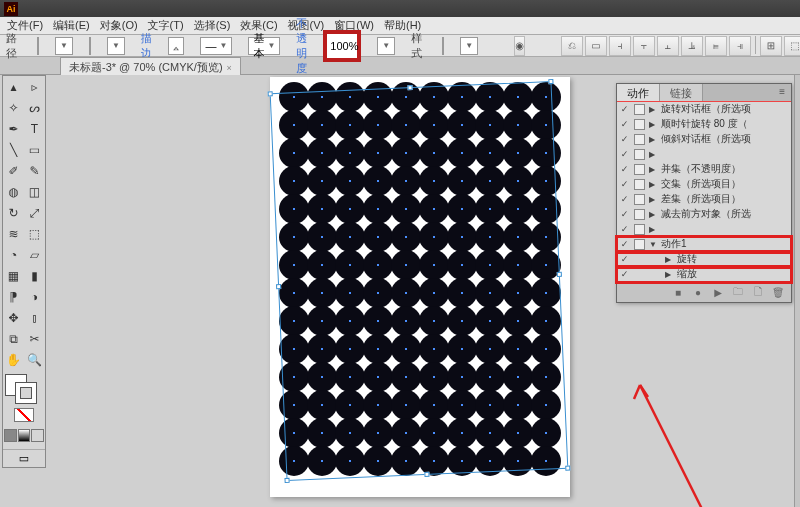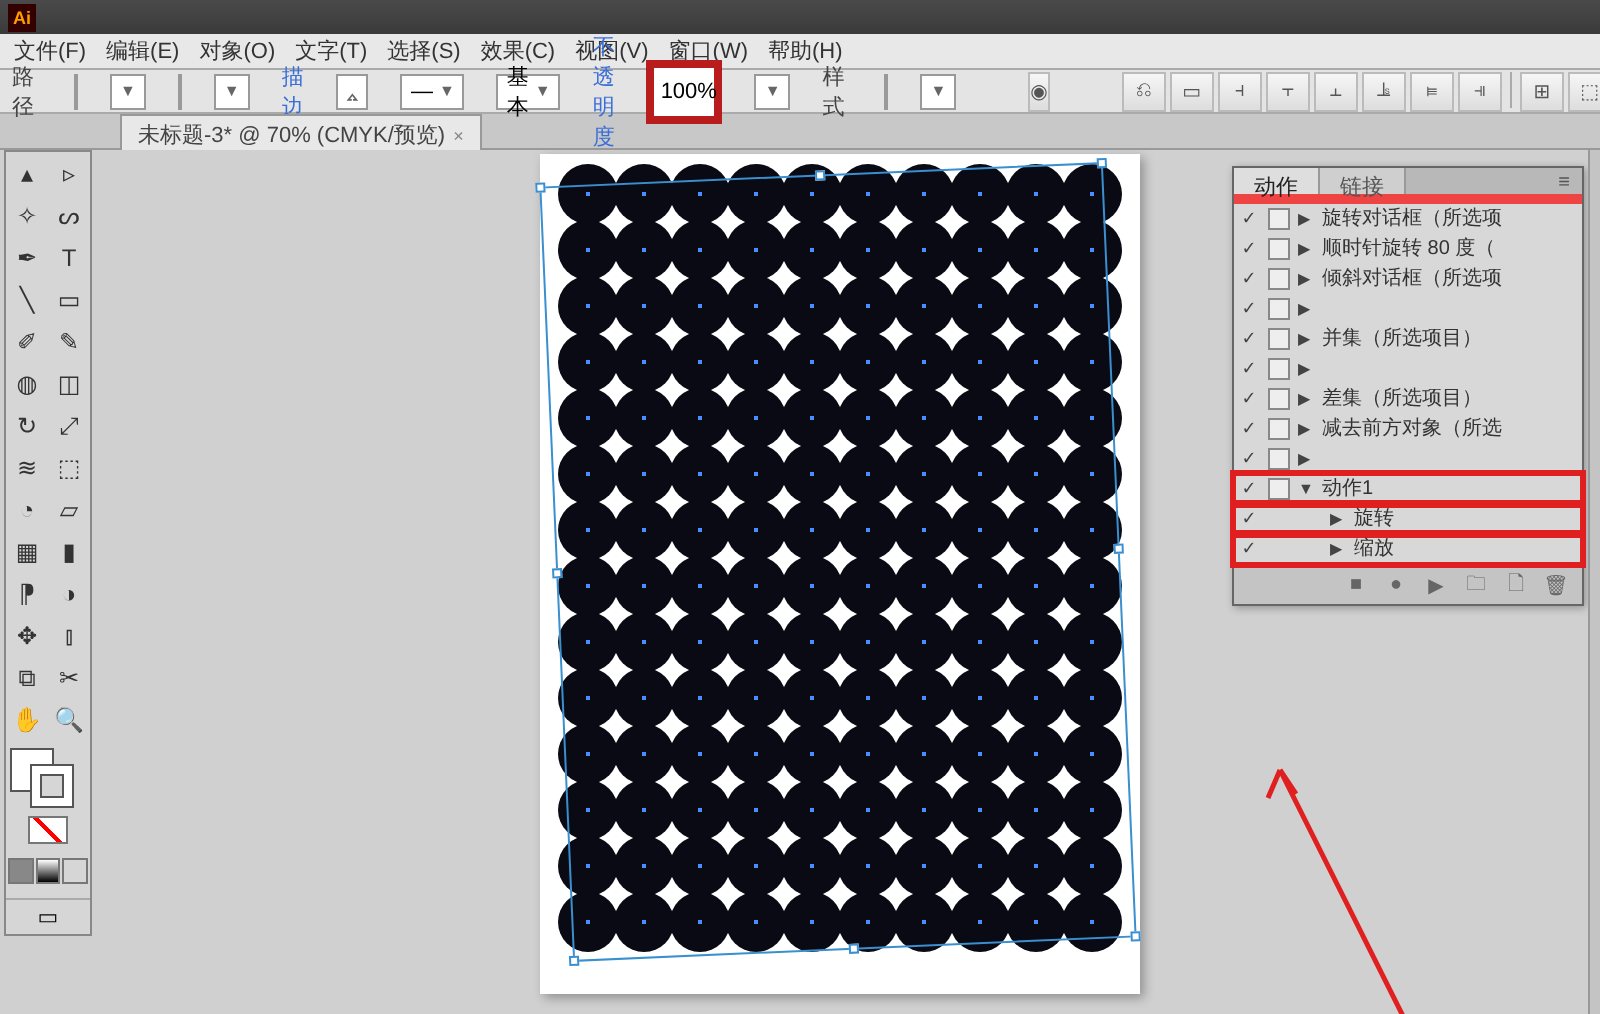--- a/index.html
+++ b/index.html
@@ -40,21 +40,21 @@
 .circles{position:absolute;inset:6px}
 .crow{display:flex;justify-content:center}
 .circ{width:30px;height:30px;border-radius:50%;background:#0a0a14;margin:-1px;position:relative}
 .circ::after{content:"";position:absolute;left:50%;top:50%;width:2px;height:2px;background:#4a8fff;transform:translate(-50%,-50%)}
 .bbox{position:absolute;left:8px;top:10px;width:282px;height:388px;border:1px solid #3a8fd0;transform:rotate(-2.5deg);transform-origin:center;pointer-events:none}
 .handle{position:absolute;width:5px;height:5px;background:#fff;border:1px solid #3a8fd0}
 .h-tl{top:-3px;left:-3px}.h-tr{top:-3px;right:-3px}.h-bl{bottom:-3px;left:-3px}.h-br{bottom:-3px;right:-3px}
 .h-t{top:-3px;left:50%;margin-left:-3px}.h-b{bottom:-3px;left:50%;margin-left:-3px}
 .h-l{left:-3px;top:50%;margin-top:-3px}.h-r{right:-3px;top:50%;margin-top:-3px}
 .panel{position:absolute;right:8px;top:8px;width:176px;background:#cfcfcf;border:1px solid #666;box-shadow:1px 1px 4px rgba(0,0,0,.3)}
-.panel-tabs{height:18px;background:#b8b8b8;display:flex;border-bottom:5px solid #ef4444}
+.panel-tabs{height:18px;background:#b8b8b8;display:flex;border-bottom:1px solid #ef4444}
 .ptab{padding:2px 10px;color:#555;border-right:1px solid #999;background:#cfcfcf}
 .ptab.active{background:#dedede;color:#222}
 .panel-menu{margin-left:auto;padding:2px 6px;font-size:10px;color:#555}
 .action-list{background:#d8d8d8}
 .arow{display:flex;align-items:center;height:15px;padding:0 2px;gap:4px;border-bottom:1px solid transparent}
 .check{width:11px;height:11px;display:flex;align-items:center;justify-content:center;font-size:9px;color:#444}
 .togglebox{width:11px;height:11px;border:1px solid #888;background:#eee}
 .tri{font-size:8px;color:#444;width:8px}
 .arow .lbl{flex:1;color:#333;white-space:nowrap;overflow:hidden;font-size:10px}
 .arow.hl{outline:3px solid #e02020;outline-offset:-1px;z-index:2;position:relative}
@@ -397,26 +397,27 @@
         </div>
         <div class="arow">
           <span class="check">✓</span>
           <span class="togglebox"></span>
           <span class="tri">▶</span>
         </div>
         <div class="arow">
           <span class="check">✓</span>
           <span class="togglebox"></span>
           <span class="tri">▶</span>
-          <span class="lbl">并集（所选项目）</span>
-        </div>
-        <div class="arow">
-          <span class="check">✓</span>
-          <span class="togglebox"></span>
-          <span class="tri">▶</span>
+          <span class="lbl">并集（不透明度）</span>
+        </div>
+        <div class="arow">
+          <span class="check">✓</span>
+          <span class="togglebox"></span>
+          <span class="tri">▶</span>
+          <span class="lbl">交集（所选项目）</span>
         </div>
         <div class="arow">
           <span class="check">✓</span>
           <span class="togglebox"></span>
           <span class="tri">▶</span>
           <span class="lbl">差集（所选项目）</span>
         </div>
         <div class="arow">
           <span class="check">✓</span>
           <span class="togglebox"></span>

